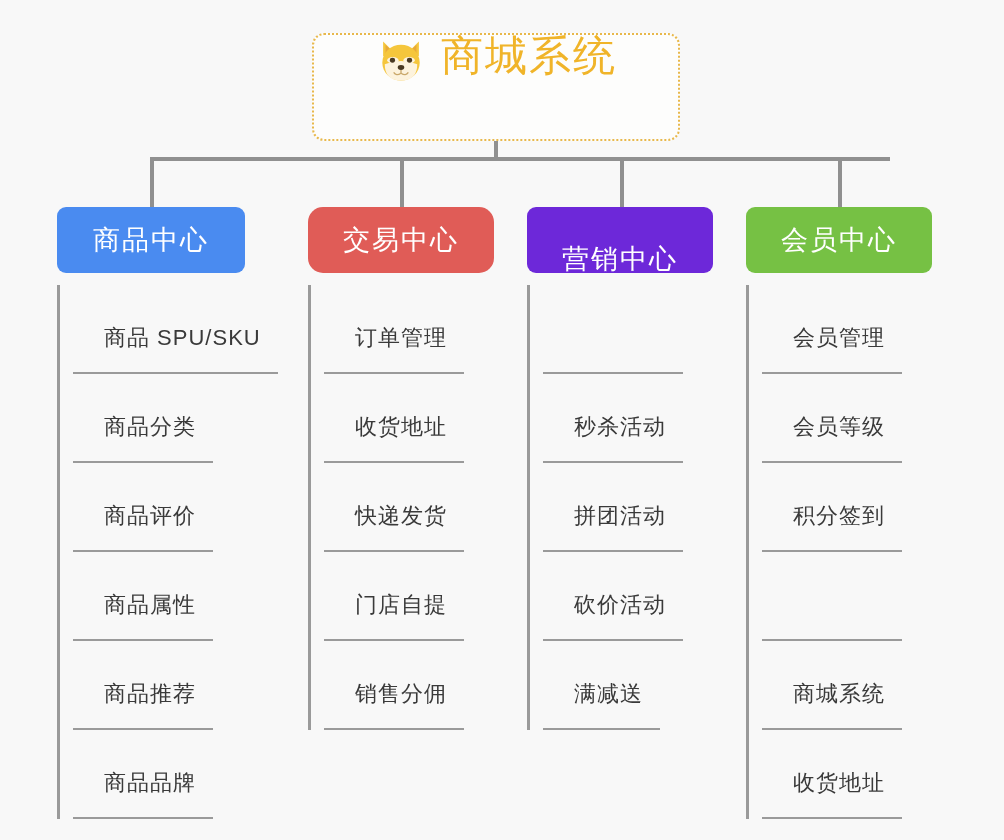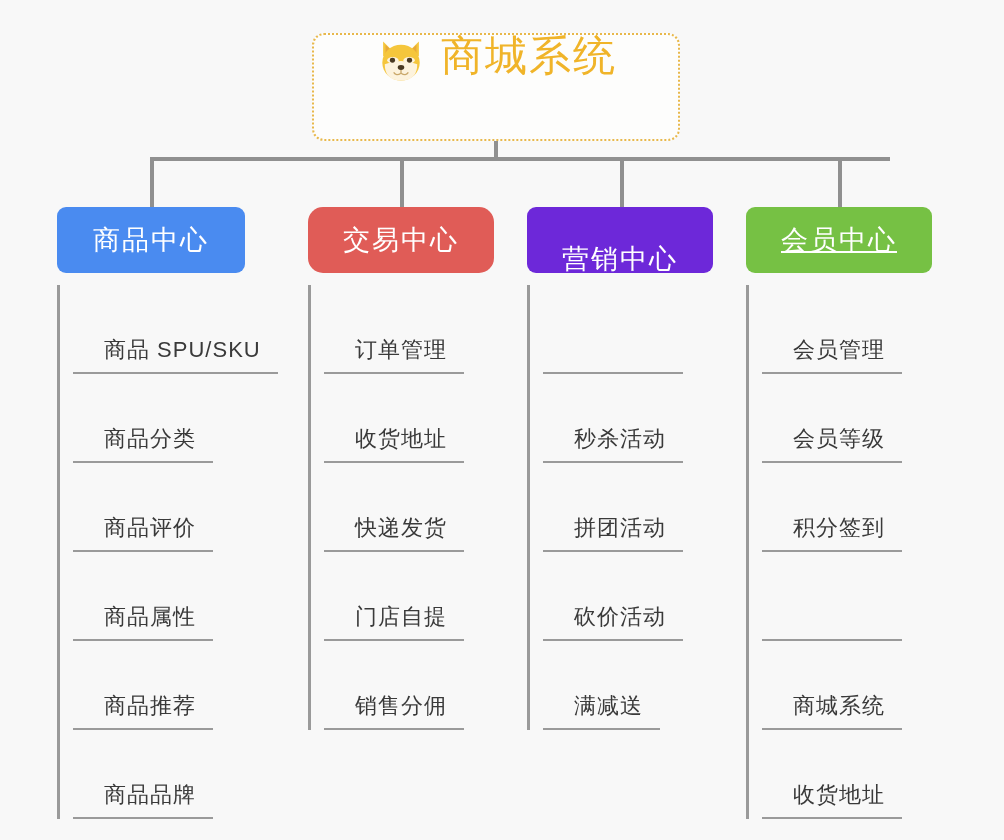--- a/index.html
+++ b/index.html
@@ -109,21 +109,21 @@
     box-sizing: border-box;
   }
 
   .leaf {
     height: 89px;
     box-sizing: border-box;
     position: relative;
     display: flex;
     align-items: flex-end;
     border-bottom: 2px solid #9a9a9a;
-    padding-bottom: 10px;
+    padding-bottom: 22px;
   }
   .leaf-label {
     font-size: 22px;
     color: #3a3a3a;
     letter-spacing: 1px;
     line-height: 1.15;
     padding-left: 28px;
     padding-right: 14px;
     white-space: nowrap;
   }
@@ -262,21 +262,21 @@
           <span class="underline" style="width: 140px;"></span>
         </div>
       <div class="leaf">
           <span class="leaf-label">满减送</span>
           <span class="underline" style="width: 117px;"></span>
         </div>
     </div>
   </div>
 
   <div class="column col-4">
-    <div class="col-header" style="background: rgb(118, 193, 68); text-decoration: underline;">
+    <div class="col-header" style="background: rgb(118, 193, 68);">
       <span>会员中心</span>
     </div>
     <div class="col-body">
       <div class="leaf">
           <span class="leaf-label">会员管理</span>
           <span class="underline" style="width: 140px;"></span>
         </div>
       <div class="leaf">
           <span class="leaf-label">会员等级</span>
           <span class="underline" style="width: 140px;"></span>

